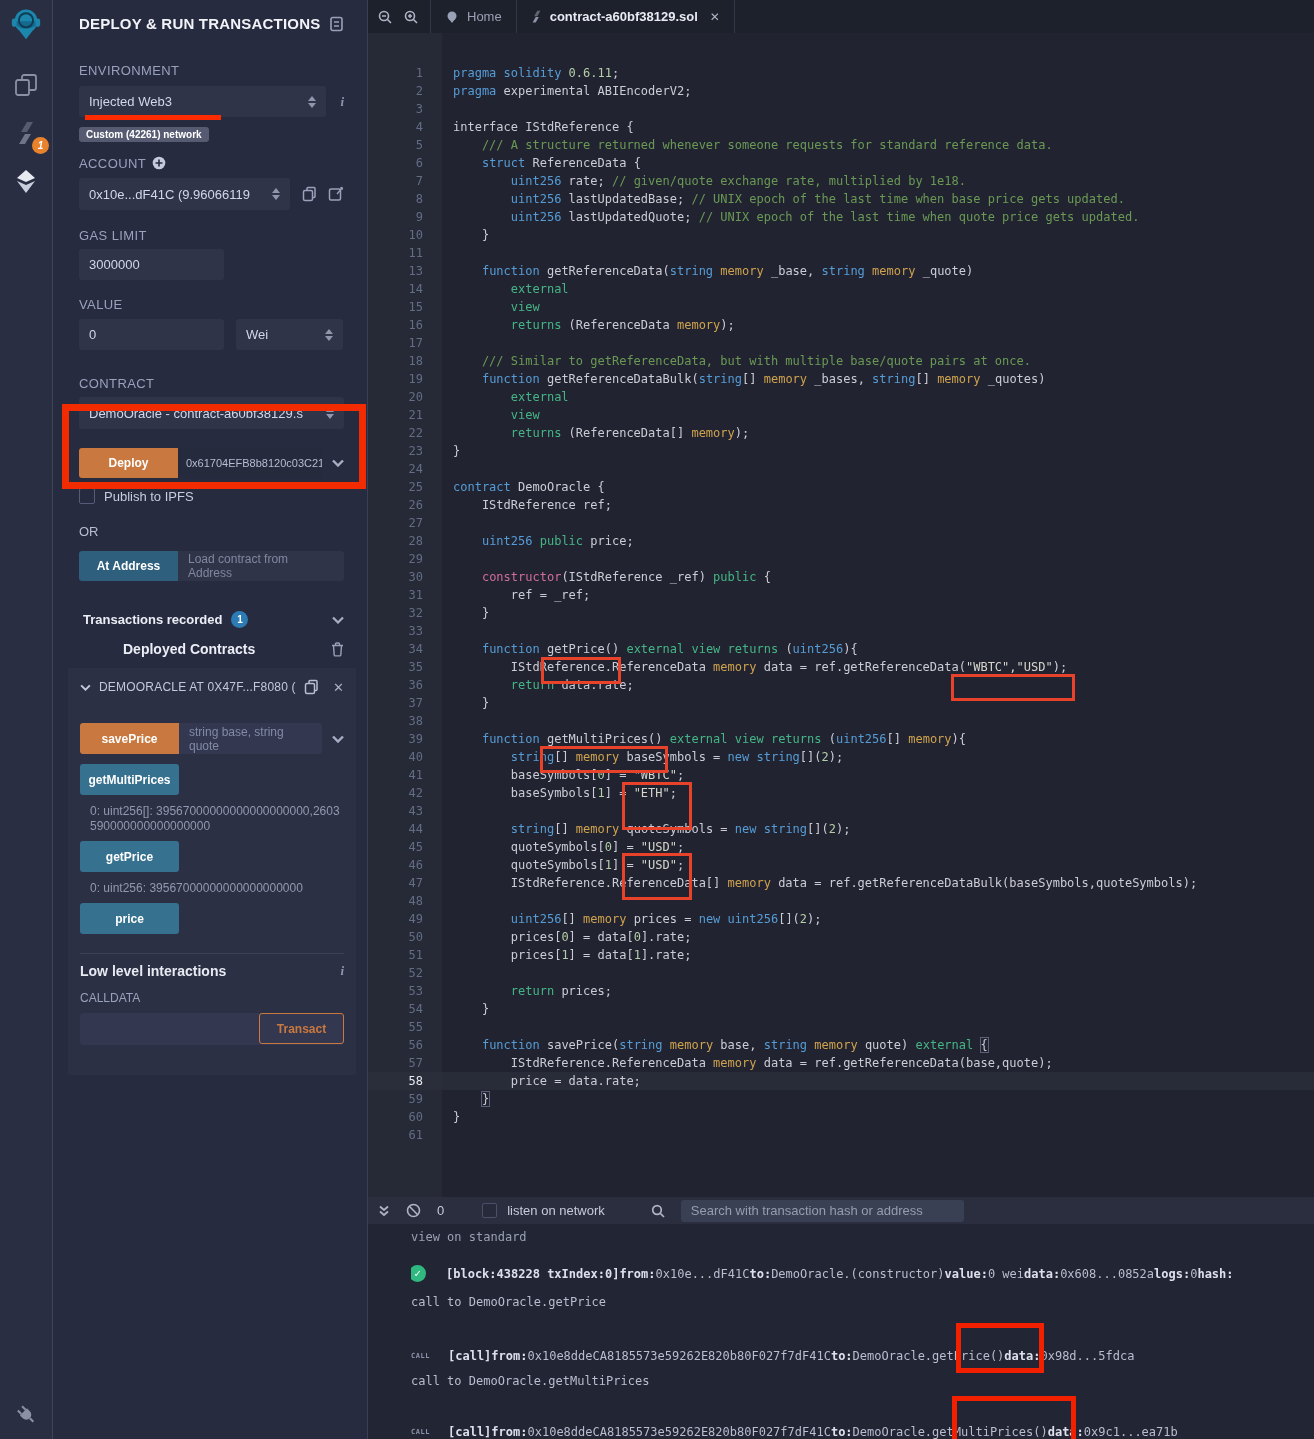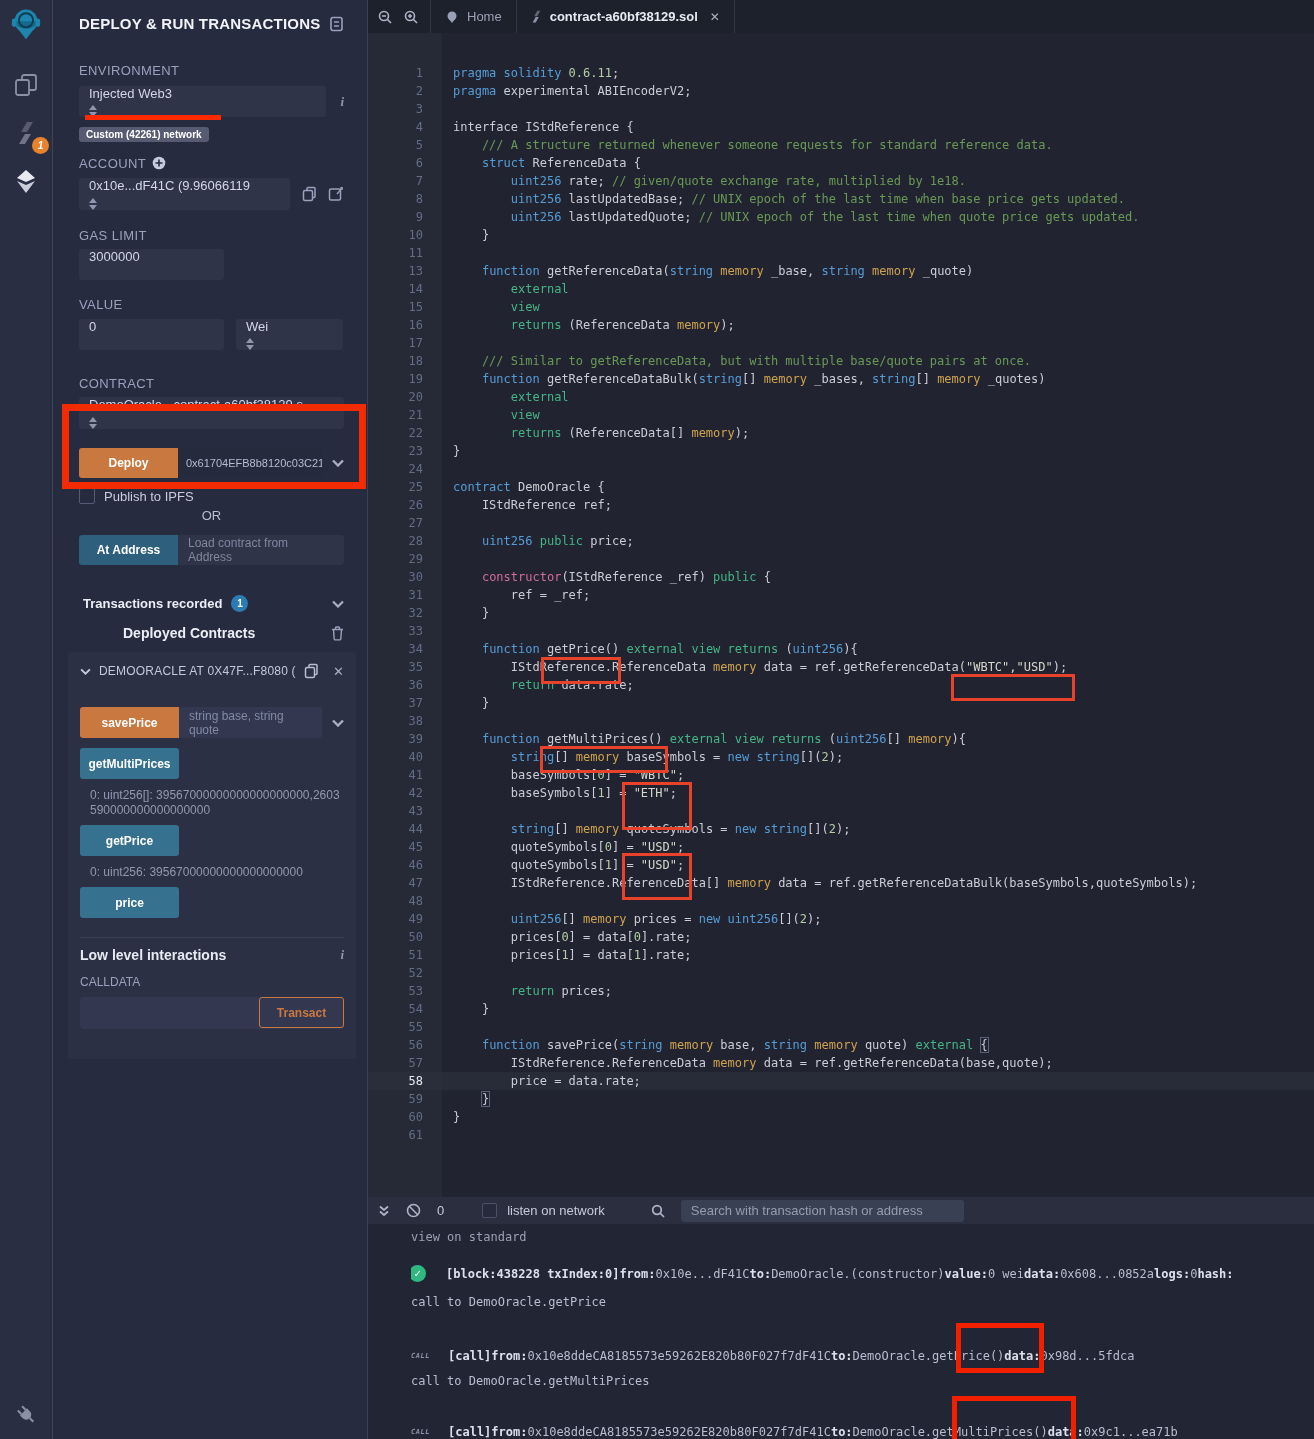--- a/index.html
+++ b/index.html
@@ -15,21 +15,21 @@
   .rail-compiler { margin-top:14px; }
   .rail-run { margin-top:14px; }
   .rail-plug { position:absolute; bottom:8px; left:10px; }
   .badge-orange { position:absolute; right:-6px; bottom:-4px; width:17px; height:17px; border-radius:50%; background:#e8822d; color:#fff; font-size:10px; font-style:italic; font-weight:bold; display:flex; align-items:center; justify-content:center; }
 
   
   .panel { width:315px; flex:0 0 315px; background:#262b3f; border-right:1px solid #3a3f55; padding:0 23px 0 26px; position:relative; }
   .panel-header { display:flex; justify-content:space-between; align-items:center; margin-top:15px; }
   .panel-title { color:#f2f3f8; font-size:15px; font-weight:600; letter-spacing:.2px; }
   .lbl { color:#9aa1bd; font-size:13px; letter-spacing:.4px; margin-top:0; }
-  .sel, .inp { background:#2f3449; border:none; border-radius:3px; color:#d3d7e8; font-size:13px; display:flex; align-items:flex-start; padding:0 10px; height:31px; position:relative;flex-direction:column; }
+  .sel, .inp { background:#2f3449; border:none; border-radius:3px; color:#d3d7e8; font-size:13px; display:flex; align-items:center; padding:0 10px; height:31px; position:relative; }
   .sel { justify-content:space-between; cursor:pointer; }
   .env-label { margin-top:31px; }
   .env-row { display:flex; align-items:center; margin-top:8px; }
   .env-select { flex:1; }
   .net-badge { display:inline-block; margin-top:10px; background:#565b72; color:#fff; font-size:10px; font-weight:bold; border-radius:3px; padding:2px 7px; }
   .acct-label { margin-top:14px; display:flex; align-items:flex-start; gap:6px; }
   .acct-row { display:flex; align-items:center; margin-top:7px; }
   .acct-select { flex:1; height:32px; }
   .gas-label { margin-top:18px; }
   .gas-input { width:145px; margin-top:6px; }
@@ -42,21 +42,21 @@
   .deploy-row { display:flex; align-items:center; margin-top:19px; }
   .btn { border:none; border-radius:3px; color:#fff; font-size:12px; font-weight:bold; cursor:pointer; display:flex; align-items:center; justify-content:center; }
   .btn-orange { background:#c9783f; }
   .btn-blue { background:#36718f; }
   .deploy-btn { width:99px; height:30px; border-radius:3px 0 0 3px; }
   .deploy-arg { flex:1; height:30px; background:#252a3c; border-radius:0 3px 3px 0; color:#b7bdd2; font-size:11px; display:flex; align-items:center; padding:0 8px; overflow:hidden; white-space:nowrap; }
   .chev-cell { width:22px; display:flex; justify-content:flex-end; }
   .publish-row { display:flex; align-items:center; gap:9px; margin-top:10px; }
   .checkbox { width:16px; height:16px; border:1px solid #565c77; border-radius:2px; background:transparent; }
   .publish-label { color:#c9cdde; font-size:13px; }
-  .or { text-align:center; color:#b9bed1; font-size:13px; margin-top:4px; }
+  .or { text-align:left; color:#b9bed1; font-size:13px; margin-top:20px; }
   .ataddr-row { display:flex; margin-top:12px; }
   .ataddr-btn { width:99px; height:30px; background:#2e5f7d; border-radius:3px 0 0 3px; font-weight:bold; }
   .ataddr-input { flex:1; height:30px; background:#2f3449; border-radius:0 3px 3px 0; color:#80879f; font-size:12px; display:flex; align-items:center; padding:0 10px; }
   .txrec-row { display:flex; align-items:center; margin-top:30px; padding-left:4px; }
   .txrec-label { color:#eceef6; font-size:13px; font-weight:bold; }
   .badge-blue { width:17px; height:17px; border-radius:50%; background:#2d7bb5; color:#fff; font-size:10px; font-weight:bold; display:flex; align-items:center; justify-content:center; margin-left:9px; }
   .spacer { flex:1; }
   .depc-row { display:flex; align-items:center; margin-top:13px;padding-left:44px; }
   .depc-label { color:#eceef6; font-size:14px; font-weight:bold; }
 
@@ -105,21 +105,21 @@
   .term-body { padding:6px 0 0 43px; color:#b9bdcf; font-size:12px; }
   .etherscan { color:#9aa0b4; }
   .trow { display:flex; align-items:center; white-space:nowrap; overflow:hidden; }
   .trow b { color:#dde0ec; }
   .trow.r1 { margin-top:21px; }
   .trow.r2 { margin-top:13px; }
   .trow.r3 { margin-top:40px; }
   .trow.r4 { margin-top:11px; }
   .trow.r5 { margin-top:37px; }
   .okcheck { width:17px; height:17px; border-radius:50%; background:#2fb880; color:#fff; font-size:11px; display:flex; align-items:center; justify-content:center; margin:0 20px 0 -2px; flex:0 0 17px; }
-  .call-badge { color:#8d93a9; font-size:7px; font-style:italic; font-weight:bold; width:37px; flex:0 0 37px; letter-spacing:.5px; }
+  .call-badge { color:#8d93a9; font-size:7px; font-weight:bold; width:37px; flex:0 0 37px; letter-spacing:.5px; }
 
   
   .ic { display:inline-flex; align-items:center; justify-content:center; }
   .info-i { color:#8f96b4; font-size:13px; font-weight:bold; font-family:"Liberation Serif", serif; font-style:italic; }
   .updown { display:inline-flex; flex-direction:column; gap:2px; }
   .updown i { width:0; height:0; border-left:4px solid transparent; border-right:4px solid transparent; }
   .updown .u { border-bottom:5px solid #8f96ae; }
   .updown .d { border-top:5px solid #8f96ae; }
   .xclose { color:#a8aec6; font-size:13px; }
 

